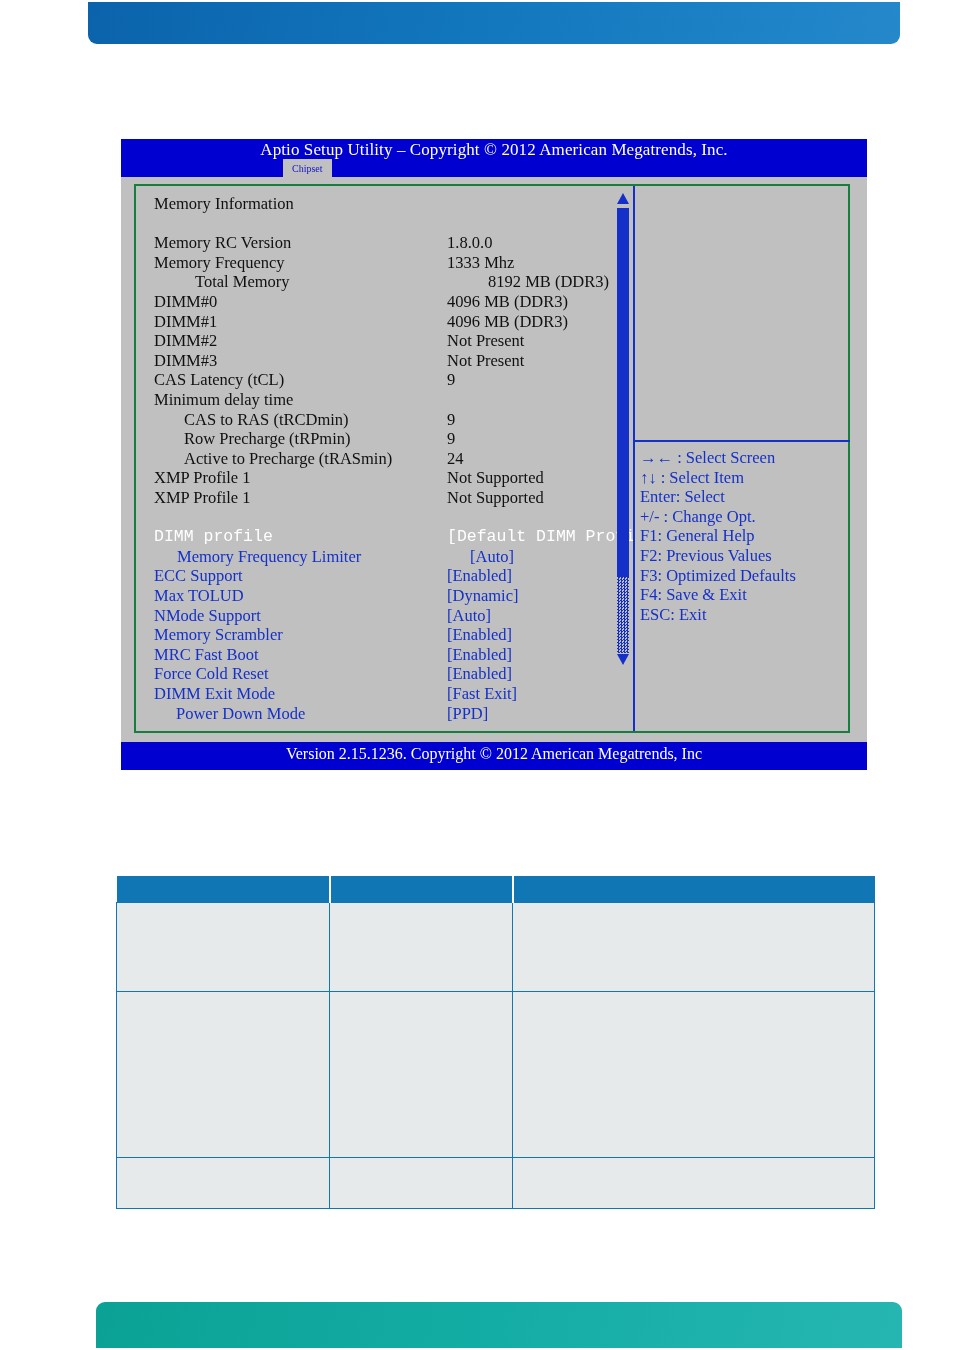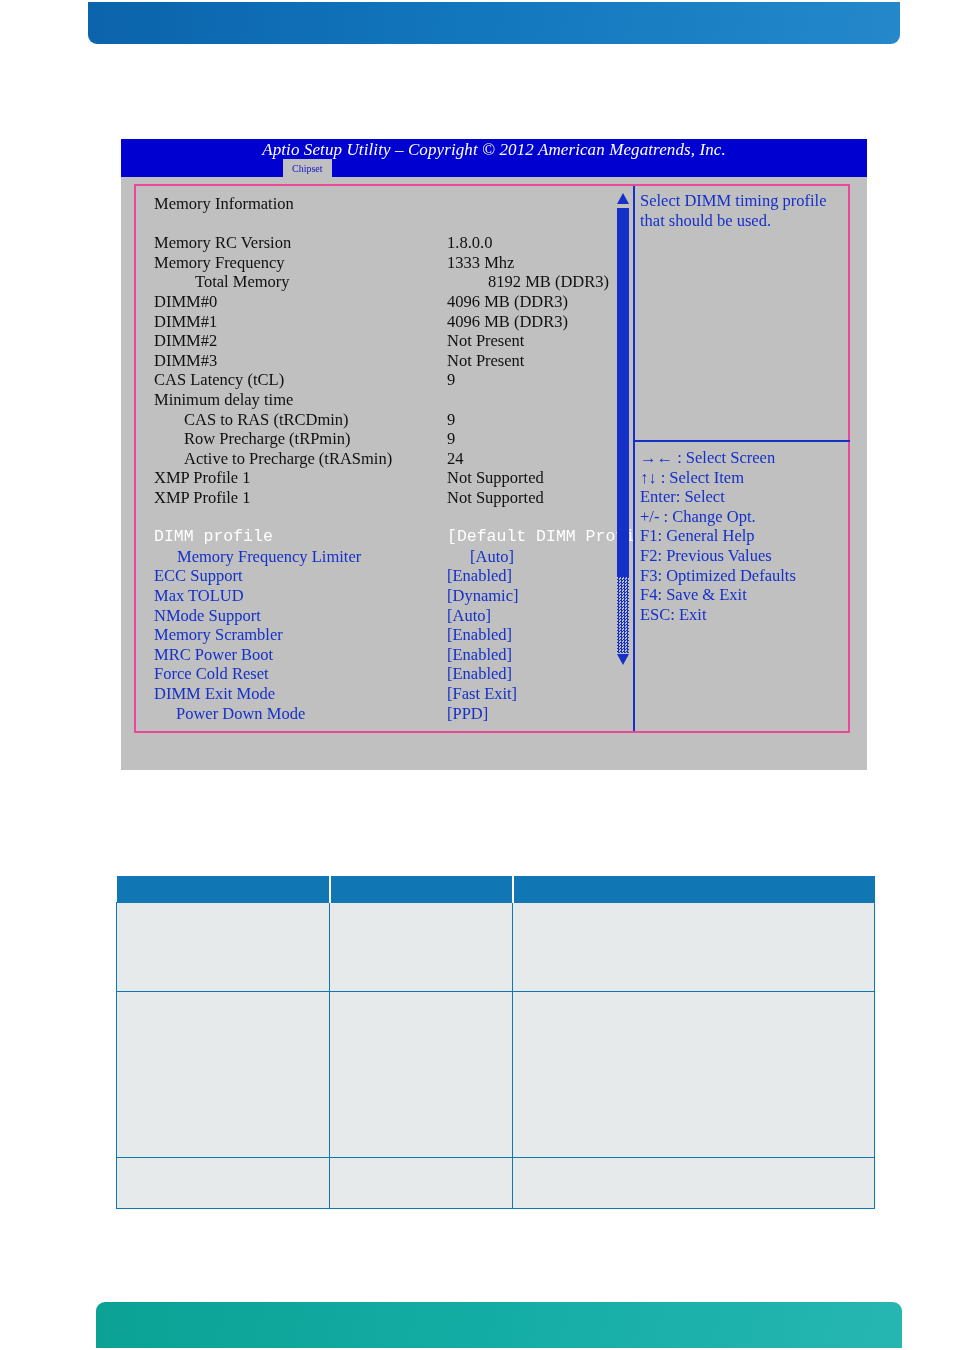--- a/index.html
+++ b/index.html
@@ -54,21 +54,20 @@
   }
   .bios-title {
     position: absolute;
     left: 0; top: 1px;
     width: 746px;
     text-align: center;
     color: #ffffff;
     font-size: 17px;
     letter-spacing: .1px;
     white-space: nowrap;
-    font-style: italic;
   }
   .bios-tabstrip {
     position: absolute;
     left: 0; top: 23px;
     width: 746px;
     height: 15px;
   }
   .bios-tab {
     position: absolute;
     left: 162px;
@@ -80,21 +79,21 @@
     line-height: 17px;
   }
 
   
   .bios-body {
     position: absolute;
     left: 13px;
     top: 45px;
     width: 716px;
     height: 549px;
-    border: 2px solid #ec4899;
+    border: 2px solid #15803d;
     box-sizing: border-box;
     background: #c0c0c0;
   }
   
   .bios-split {
     position: absolute;
     left: 497px;
     top: 0;
     width: 2px;
     height: 545px;
@@ -360,21 +359,21 @@
           </div>
           <div class="row t-opt" style="top: 419.6px;">
             <span class="lbl ind0">NMode Support</span>
             <span class="val">[Auto]</span>
           </div>
           <div class="row t-opt" style="top: 439.2px;">
             <span class="lbl ind0">Memory Scrambler</span>
             <span class="val">[Enabled]</span>
           </div>
           <div class="row t-opt" style="top: 458.8px;">
-            <span class="lbl ind0">MRC Power Boot</span>
+            <span class="lbl ind0">MRC Fast Boot</span>
             <span class="val">[Enabled]</span>
           </div>
           <div class="row t-opt" style="top: 478.4px;">
             <span class="lbl ind0">Force Cold Reset</span>
             <span class="val">[Enabled]</span>
           </div>
           <div class="row t-opt" style="top: 498px;">
             <span class="lbl ind0">DIMM Exit Mode</span>
             <span class="val">[Fast Exit]</span>
           </div>
@@ -388,39 +387,41 @@
         <div class="sb-arrow-up"></div>
         <div class="sb-track"></div>
         <div class="sb-thumb"></div>
         <div class="sb-arrow-down"></div>
       </div>
     </div>
 
     <div class="bios-split"></div>
 
     <div class="help-pane">
-      <div class="help-text">Select DIMM timing profile that should be used.</div>
       <div class="help-divider"></div>
       <div class="keylist">
         <div id="keys-host">
             <div class="keyrow">→←  : Select Screen</div>
             <div class="keyrow">↑↓ : Select Item</div>
             <div class="keyrow">Enter: Select</div>
             <div class="keyrow">+/- : Change Opt.</div>
             <div class="keyrow">F1: General Help</div>
             <div class="keyrow">F2: Previous Values</div>
             <div class="keyrow">F3: Optimized Defaults</div>
             <div class="keyrow">F4: Save &amp; Exit</div>
             <div class="keyrow">ESC: Exit</div>
           </div>
       </div>
     </div>
 
   </div>
 
+  <div class="bios-footer">
+    <div class="bios-footer-text">Version 2.15.1236. Copyright © 2012 American Megatrends, Inc</div>
+  </div>
 </div>
 
 <table class="datatable">
   <colgroup>
     <col class="col-a">
       <col class="col-b">
       <col class="col-c">
   </colgroup>
   <thead>
     <tr>

